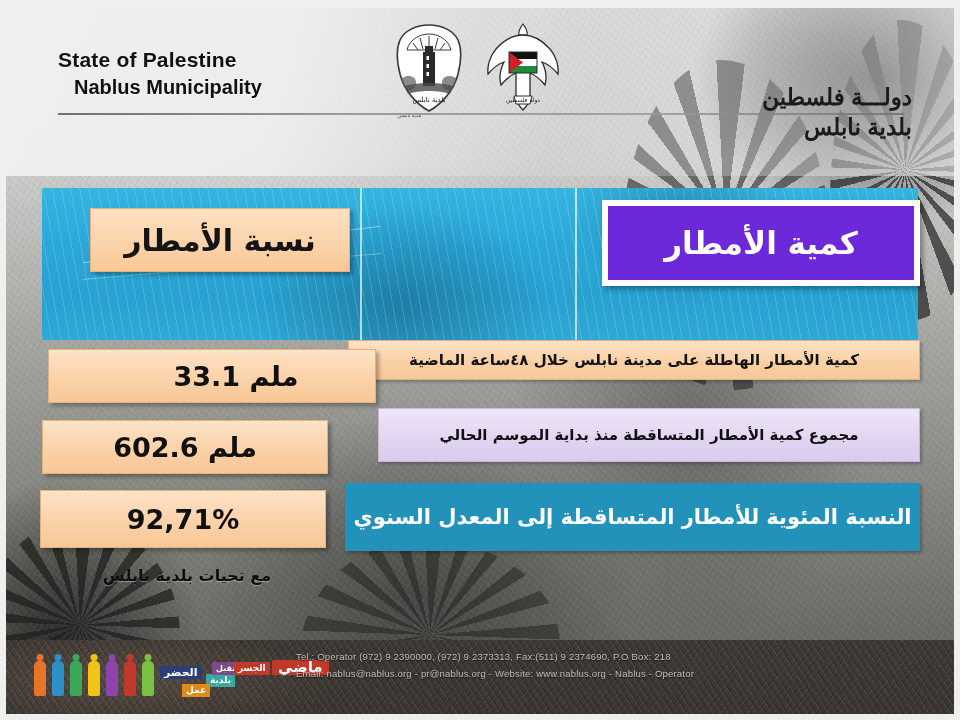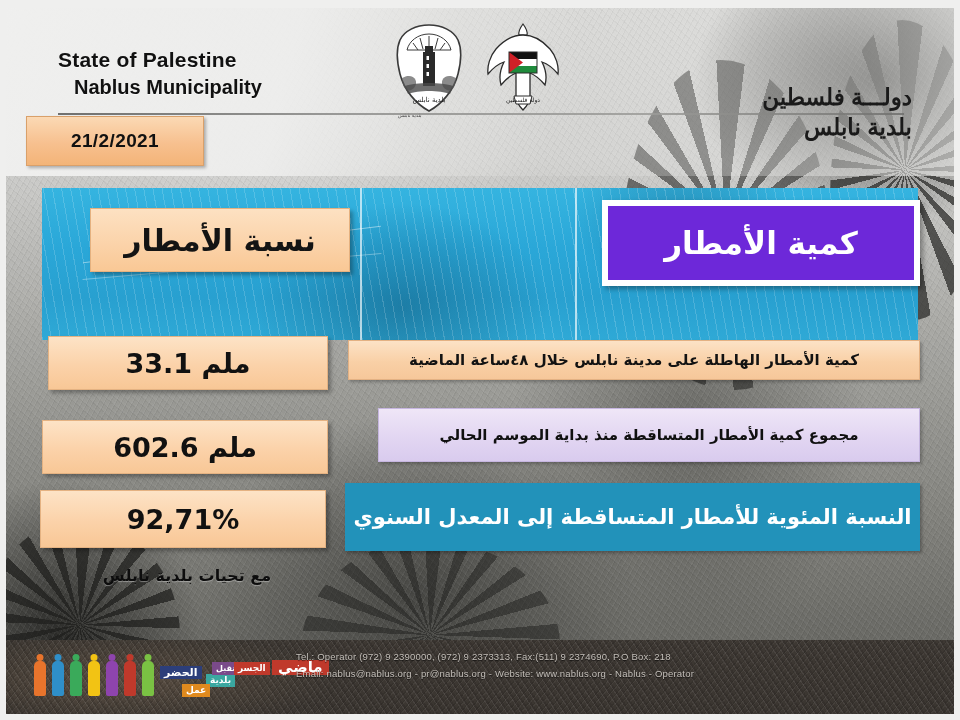--- a/index.html
+++ b/index.html
@@ -108,21 +108,21 @@
      border:1px solid #c6b6e0;box-shadow:2px 2px 3px rgba(0,0,0,.25);
      justify-content:center;font-size:15px;color:#101010;}
   .label-3{left:345px;top:483px;width:575px;height:68px;
      background:#2292ba;box-shadow:2px 2px 3px rgba(0,0,0,.28);
      justify-content:center;font-size:21px;color:#ffffff;}
 
   .value{position:absolute;display:flex;align-items:center;justify-content:center;direction:rtl;
      font-family:"DejaVu Sans","Liberation Sans",sans-serif;font-weight:bold;color:#111;
      background:linear-gradient(180deg,#fde3c6 0%,#fbd2a9 55%,#f8c796 100%);
      border:1px solid #e4b282;box-shadow:3px 3px 4px rgba(0,0,0,.30);font-size:27px;}
-  .value.v1{left:48px;top:336px;width:278px;height:52px;}
+  .value.v1{left:48px;top:349px;width:278px;height:52px;padding-left:48px;}
   .value.v2{left:42px;top:420px;width:284px;height:52px;}
   .value.v3{left:40px;top:490px;width:284px;height:56px;}
 
   .regards{position:absolute;left:62px;top:566px;width:250px;text-align:center;direction:rtl;
      font-family:"DejaVu Sans","Liberation Sans",sans-serif;font-weight:bold;font-size:16px;color:#0d0d0d;
      text-shadow:0 1px 1px rgba(255,255,255,.35);}
 
   
   .footer{position:absolute;left:6px;bottom:6px;width:948px;height:74px;overflow:hidden;}
   .footer-bg{position:absolute;inset:0;background:
@@ -218,23 +218,20 @@
         <path d="M30 74 L48 74 L46 82 L32 82 Z" fill="#ffffff" stroke="#2b2b2b" stroke-width="1"></path>
         <text x="39" y="80" font-size="6" fill="#222" text-anchor="middle" font-family="DejaVu Sans, sans-serif" direction="rtl">دولة فلسطين</text>
       </svg>
     </div>
 
     <div class="emblem-caption">بلدية نابلس</div>
 
     <div class="hdr-rule"></div>
   </div>
 
-  <div class="date-badge">
-    <span>21/2/2021</span>
-  </div>
 
   <div class="main">
     <div class="rain-band">
       <div class="shade"></div>
       <div class="drops"></div>
       <div class="wire"></div>
       <div class="wire2"></div>
     </div>
     <div class="divider d1"></div>
     <div class="divider d2"></div>

